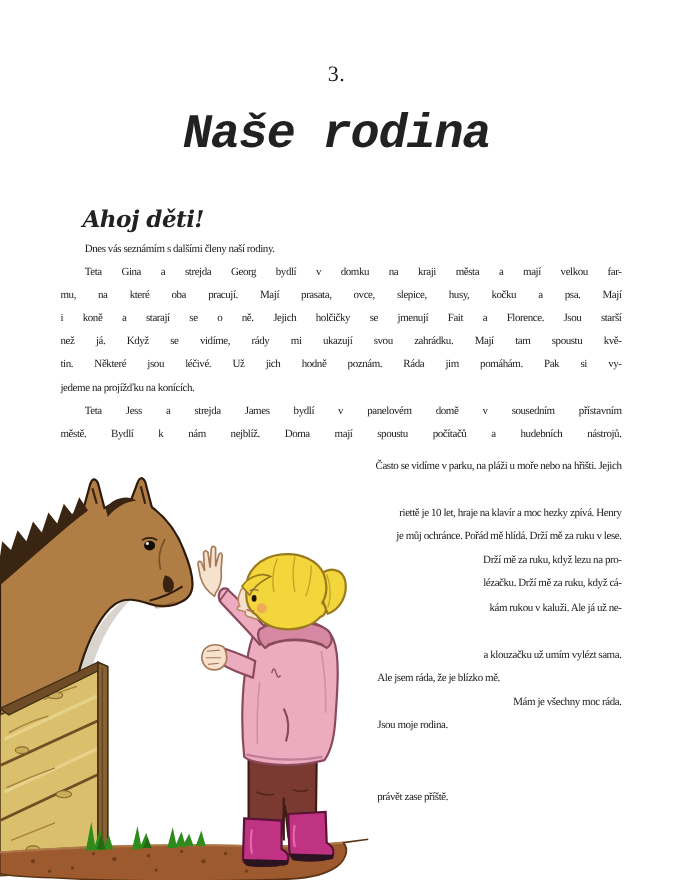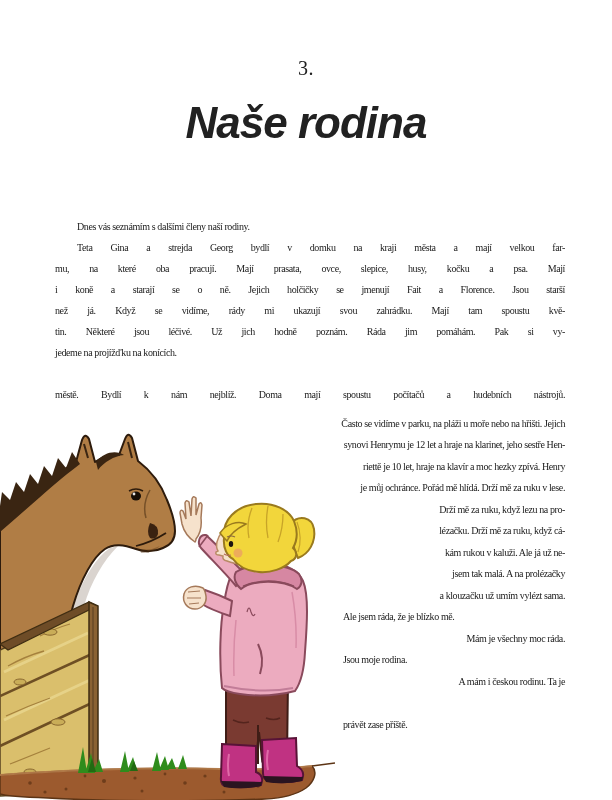--- a/index.html
+++ b/index.html
@@ -1,62 +1,61 @@
 <!DOCTYPE html>
 <html><head>
 <meta charset="utf-8">
 <style>
   html,body{margin:0;padding:0;background:#ffffff;}
   .page{position:relative;width:612px;height:800px;background:#ffffff;overflow:hidden;
         font-family:"Liberation Serif",serif;color:#212121;}
   .chapter{position:absolute;top:57px;left:0;right:0;text-align:center;
            font-size:20px;letter-spacing:.5px;}
   .title{position:absolute;top:98px;left:0;right:0;text-align:center;
-         font-family:Liberation Sans, sans-serif;font-style:italic;font-weight:700;
+         font-family:Liberation Mono, monospace;font-style:italic;font-weight:700;
          font-size:44px;letter-spacing:-1px;}
   .salutation{position:absolute;top:186px;left:75px;
               font-family:"DejaVu Serif",serif;font-style:italic;font-weight:700;
               font-size:21px;letter-spacing:-.5px;}
   .ln{position:absolute;font-size:10px;letter-spacing:-0.4px;line-height:21px;
       white-space:nowrap;}
   .jus{left:55px;width:510px;white-space:normal;text-align:justify;
        -moz-text-align-last:justify;text-align-last:justify;}
   .ind{text-indent:22px;}
   .rgt{right:47px;text-align:left;}
   .illus{position:absolute;left:0;top:420px;}
 </style>
 </head>
 <body>
 
 <div class="page">
 
   <div class="chapter">3.</div>
   <div class="title">Naše rodina</div>
+  <div class="salutation">Ahoj děti!</div>
 
   <div class="ln" style="top:216px;left:77px">Dnes vás seznámím s dalšími členy naší rodiny.</div>
   <div class="ln jus ind" style="top:237px">Teta Gina a strejda Georg bydlí v domku na kraji města a mají velkou far-</div>
   <div class="ln jus" style="top:279px">i koně a starají se o ně. Jejich holčičky se jmenují Fait a Florence. Jsou starší</div>
   <div class="ln jus" style="top:258px">mu, na které oba pracují. Mají prasata, ovce, slepice, husy, kočku a psa. Mají</div>
   <div class="ln jus" style="top:300px">než já. Když se vidíme, rády mi ukazují svou zahrádku. Mají tam spoustu kvě-</div>
   <div class="ln jus" style="top:321px">tin. Některé jsou léčivé. Už jich hodně poznám. Ráda jim pomáhám. Pak si vy-</div>
   <div class="ln" style="top:342px;left:55px">jedeme na projížďku na konících.</div>
+  <div class="ln jus ind" style="top:363px">Teta Jess a strejda James bydlí v panelovém domě v sousedním přístavním</div>
   <div class="ln jus" style="top:384px">městě. Bydlí k nám nejblíž. Doma mají spoustu počítačů a hudebních nástrojů.</div>
   <div class="ln rgt" style="top:413px">Často se vidíme v parku, na pláži u moře nebo na hřišti. Jejich</div>
-  <div class="ln rgt" style="top:434px">synovi Henrymu je 12 let a hraje na klarinet, jeho sestře Hen-</div>
   <div class="ln rgt" style="top:456px">riettě je 10 let, hraje na klavír a moc hezky zpívá. Henry</div>
   <div class="ln rgt" style="top:477px">je můj ochránce. Pořád mě hlídá. Drží mě za ruku v lese.</div>
   <div class="ln rgt" style="top:520px">lézačku. Drží mě za ruku, když cá-</div>
   <div class="ln rgt" style="top:499px">Drží mě za ruku, když lezu na pro-</div>
   <div class="ln rgt" style="top:542px">kám rukou v kaluži. Ale já už ne-</div>
-  <div class="ln rgt" style="top:563px">jsem tak malá. A na prolézačky</div>
   <div class="ln rgt" style="top:585px">a klouzačku už umím vylézt sama.</div>
   <div class="ln" style="top:606px;left:343px">Ale jsem ráda, že je blízko mě.</div>
   <div class="ln rgt" style="top:628px">Mám je všechny moc ráda.</div>
   <div class="ln" style="top:649px;left:343px">Jsou moje rodina.</div>
-  <div class="ln rgt" style="top:671px">A mám i českou rodinu. Ta je</div>
   <div class="ln" style="top:714px;left:343px">právět zase příště.</div>
 
   <svg class="illus" width="335" height="380" viewBox="0 0 335 380">
 
     <g>
       <path d="M0,96 C24,78 58,52 76,42 L82,20 Q85,12 89,19 L95,42
                C104,36 112,34 119,35 L125,19 Q128,11 132,18 L138,41
                C150,50 161,64 167,80 C172,92 175,102 175,111
                C175,119 171,125 163,128 C155,132 144,132 136,129
                C124,125 114,123 105,129 C93,137 81,159 73,186

